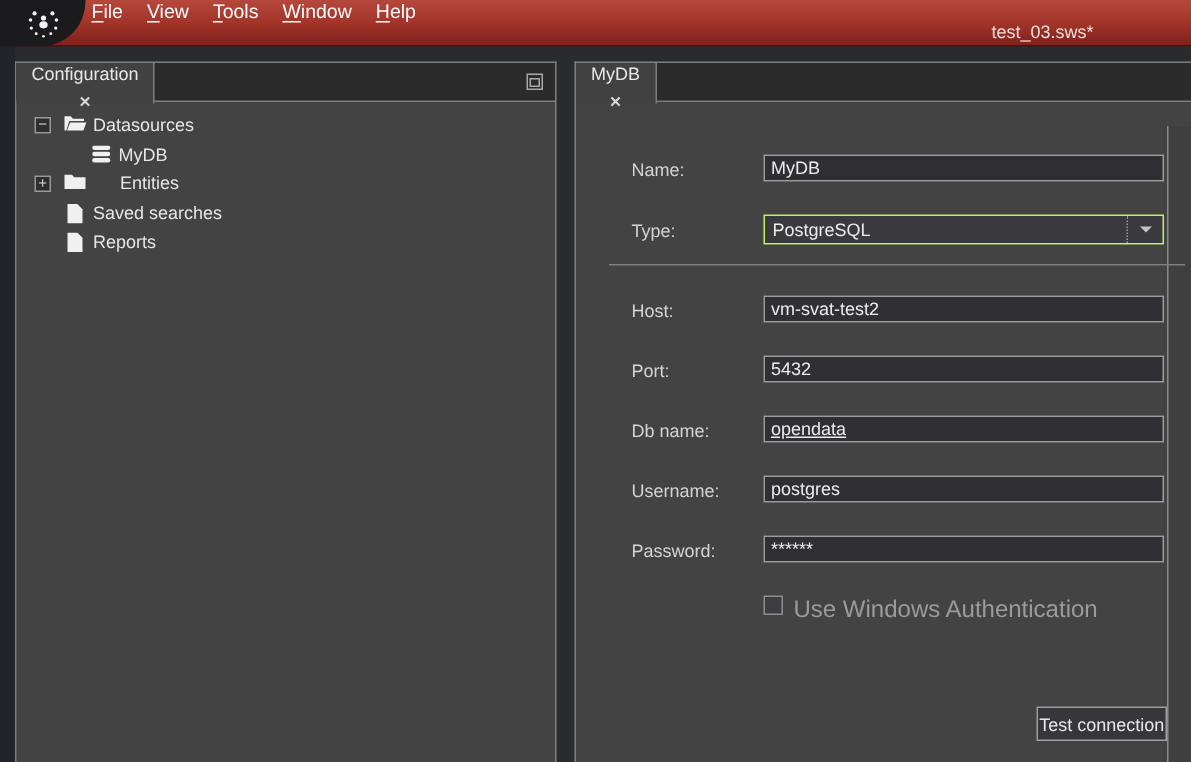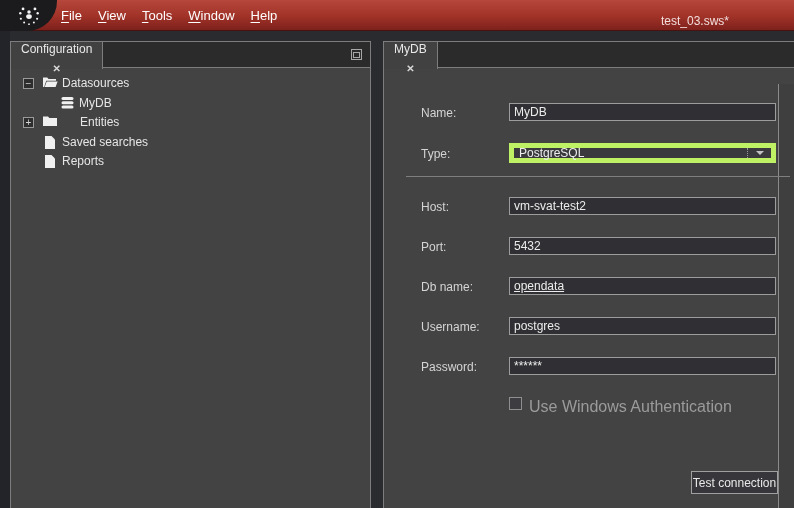--- a/index.html
+++ b/index.html
@@ -17,21 +17,21 @@
     background:linear-gradient(#b5473d, #a03228 55%, #7e211c);
     border-bottom:1px solid #47120f;
   }
   .logo {
     position:absolute; left:0; top:0; width:57px; height:31px;
     background:#1b1b1d; border-radius:0 0 30px 0;
     display:flex; align-items:center; justify-content:center;
   }
   .menu-items {
     position:absolute; left:61px; top:0; height:31px;
-    display:flex; align-items:center; gap:16px;
+    display:flex; align-items:flex-start; gap:16px;
   }
   .menu-item { color:#ffffff; font-size:13px; cursor:default; }
   .menu-item .mn { text-decoration:underline; text-underline-offset:2px; }
   .doc-title {
     position:absolute; left:600px; top:0; width:190px; height:41px;
     display:flex; align-items:center; justify-content:center;
     color:#f2dedc; font-size:12px;
   }
   
   .panel {
@@ -72,21 +72,21 @@
   .right-gutter { position:absolute; left:395px; right:0; top:0; bottom:0; background:#3f3f3f; }
   .content-border { position:absolute; left:394px; top:0; bottom:0; width:1px; background:#8a8a8a; }
   .f-label { position:absolute; left:37px; color:#d4d4d4; font-size:12px; }
   .f-input {
     position:absolute; left:125px; width:267px; height:18px;
     background:#303034; border:1px solid #9c9c9c; color:#ececec;
     font-size:12px; line-height:16px; padding:0 4px; white-space:nowrap; overflow:hidden;
   }
   .f-combo {
     position:absolute; left:125px; width:267px; height:20px;
-    background:#3a3a3e; border:5px solid #bef264; color:#ececec;
+    background:#3a3a3e; border:1px solid #bef264; color:#ececec;
     font-size:12px; display:flex; align-items:center;
   }
   .combo-text { flex:1; padding:0 5px; }
   .combo-btn {
     width:24px; height:100%; border-left:1px dotted #9c9c9c;
     display:flex; align-items:center; justify-content:center; cursor:pointer;
   }
   .combo-arrow { width:0; height:0; border-left:4px solid transparent; border-right:4px solid transparent; border-top:4px solid #c4c4c4; }
   .separator { position:absolute; left:22px; right:4px; height:1px; background:#7f7f7f; z-index:3; }
   .checkbox {

